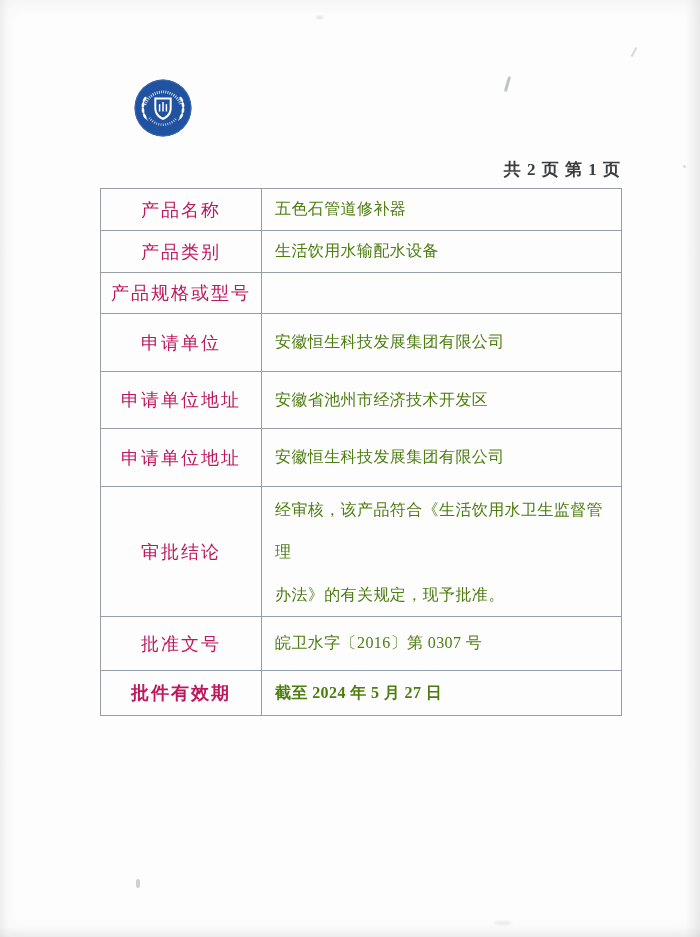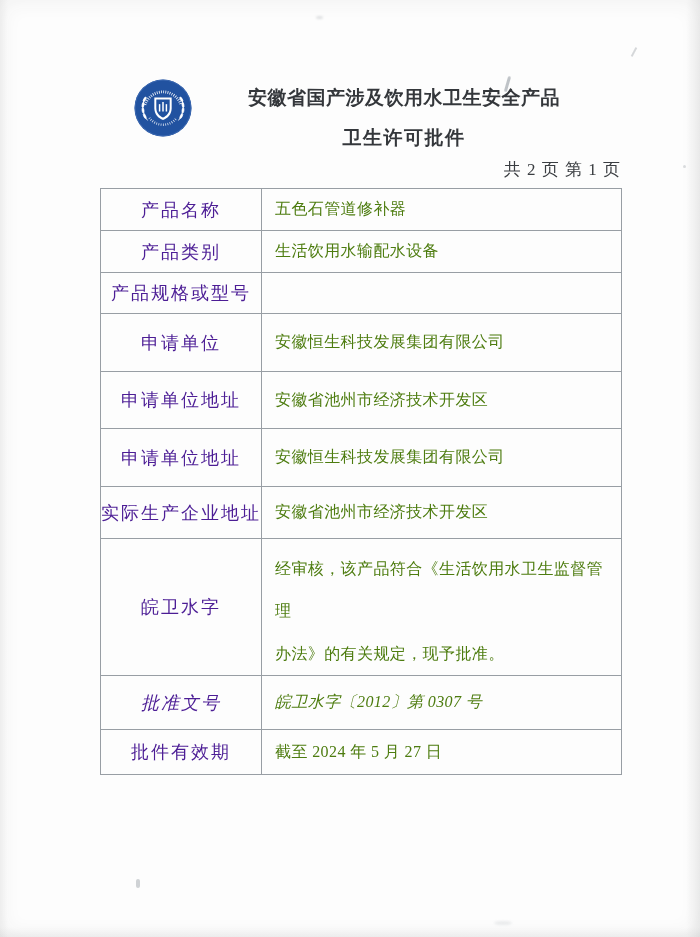--- a/index.html
+++ b/index.html
@@ -72,21 +72,21 @@
     font-size: 19px;
     letter-spacing: 1.5px;
     margin-top: 14px;
     white-space: nowrap;
   }
   .page-info {
     position: absolute;
     top: 158px; left: 420px; width: 201px;
     text-align: right;
     font-size: 17px;
-    font-weight: normal;
+    font-weight: bold;
     letter-spacing: 1px;
     color: #3a3d41;
     white-space: nowrap;
   }
 
   table.license-table {
     position: absolute;
     left: 100px; top: 188px;
     width: 521px;
     border-collapse: collapse;
@@ -96,44 +96,44 @@
     border: 1px solid #989ea4;
     vertical-align: middle;
     color: #4d7c0f;
   }
   .license-table col.c-label { width: 161px; }
   .license-table col.c-value { width: 360px; }
   td.label-cell {
     text-align: center;
     font-size: 18px;
     letter-spacing: 2px;
-    color: #4c1d95;
+    color: #be185d;
     white-space: nowrap;
     padding: 0;
   }
   td.value-cell {
     font-size: 16px;
     letter-spacing: 0.4px;
     padding: 0 8px 0 13px;
   }
   tr.r1  { height: 42px; }
   tr.r2  { height: 42px; }
   tr.r3  { height: 41px; padding-left: 26px; }
   tr.r4  { height: 58px; }
   tr.r5  { height: 57px; margin-left: 20px; }
   tr.r6  { height: 58px; }
   tr.r7  { height: 52px; }
   tr.r8  { height: 80px; }
-  tr.r9  { height: 54px; font-style: italic; }
+  tr.r9  { height: 54px; }
   tr.r10 { height: 55px; }
-  tr.r11 { height: 45px; }
+  tr.r11 { height: 45px; font-weight: bold; }
   tr.r8 td.value-cell {
     white-space: pre-line;
     line-height: 2.65;
-    padding-top: 9px;
+    padding-top: 2px;
   }
 </style>
 </head>
 <body>
 
 <div class="page">
 
   <div class="edge-right"></div>
   <div class="edge-bottom"></div>
   <div class="edge-left"></div>
@@ -168,24 +168,20 @@
       <path d="M36,33 h28 v17 c0,10.5 -6.5,16.5 -14,19.5 c-7.5,-3 -14,-9 -14,-19.5 z" fill="#ffffff"></path>
       <path d="M39.2,36.2 h21.6 v13.6 c0,8.3 -5.2,12.9 -10.8,15.4 c-5.6,-2.5 -10.8,-7.1 -10.8,-15.4 z" fill="#2152a0"></path>
       <g stroke="#ffffff" stroke-width="2.4" fill="none" stroke-linecap="square">
         <path d="M44.5,45 v9.5"></path>
         <path d="M50,41.5 v13"></path>
         <path d="M55.5,45 v9.5"></path>
       </g>
     </svg>
   </div>
 
-  <div class="title-block">
-    <div class="title-line1">安徽省国产涉及饮用水卫生安全产品</div>
-    <div class="title-line2">卫生许可批件</div>
-  </div>
 
   <div class="page-info">共 2 页  第 1 页</div>
 
   <table class="license-table">
     <colgroup>
         <col class="c-label">
         <col class="c-value">
       </colgroup>
     <tbody id="table-body">
   <tr class="r1">
@@ -211,34 +207,30 @@
   <tr class="r5">
     <td class="label-cell">申请单位地址</td>
     <td class="value-cell">安徽省池州市经济技术开发区</td>
   </tr>
 
   <tr class="r6">
     <td class="label-cell">申请单位地址</td>
     <td class="value-cell">安徽恒生科技发展集团有限公司</td>
   </tr>
 
-  <tr class="r7">
-    <td class="label-cell">实际生产企业地址</td>
-    <td class="value-cell">安徽省池州市经济技术开发区</td>
-  </tr>
 
   <tr class="r8">
-    <td class="label-cell">皖卫水字</td>
+    <td class="label-cell">审批结论</td>
     <td class="value-cell">经审核，该产品符合《生活饮用水卫生监督管理
 办法》的有关规定，现予批准。</td>
   </tr>
 
   <tr class="r9">
     <td class="label-cell">批准文号</td>
-    <td class="value-cell">皖卫水字〔2012〕第 0307 号</td>
+    <td class="value-cell">皖卫水字〔2016〕第 0307 号</td>
   </tr>
 
 
   <tr class="r11">
     <td class="label-cell">批件有效期</td>
     <td class="value-cell">截至 2024 年 5 月 27 日</td>
   </tr>
 </tbody>
   </table>
 

